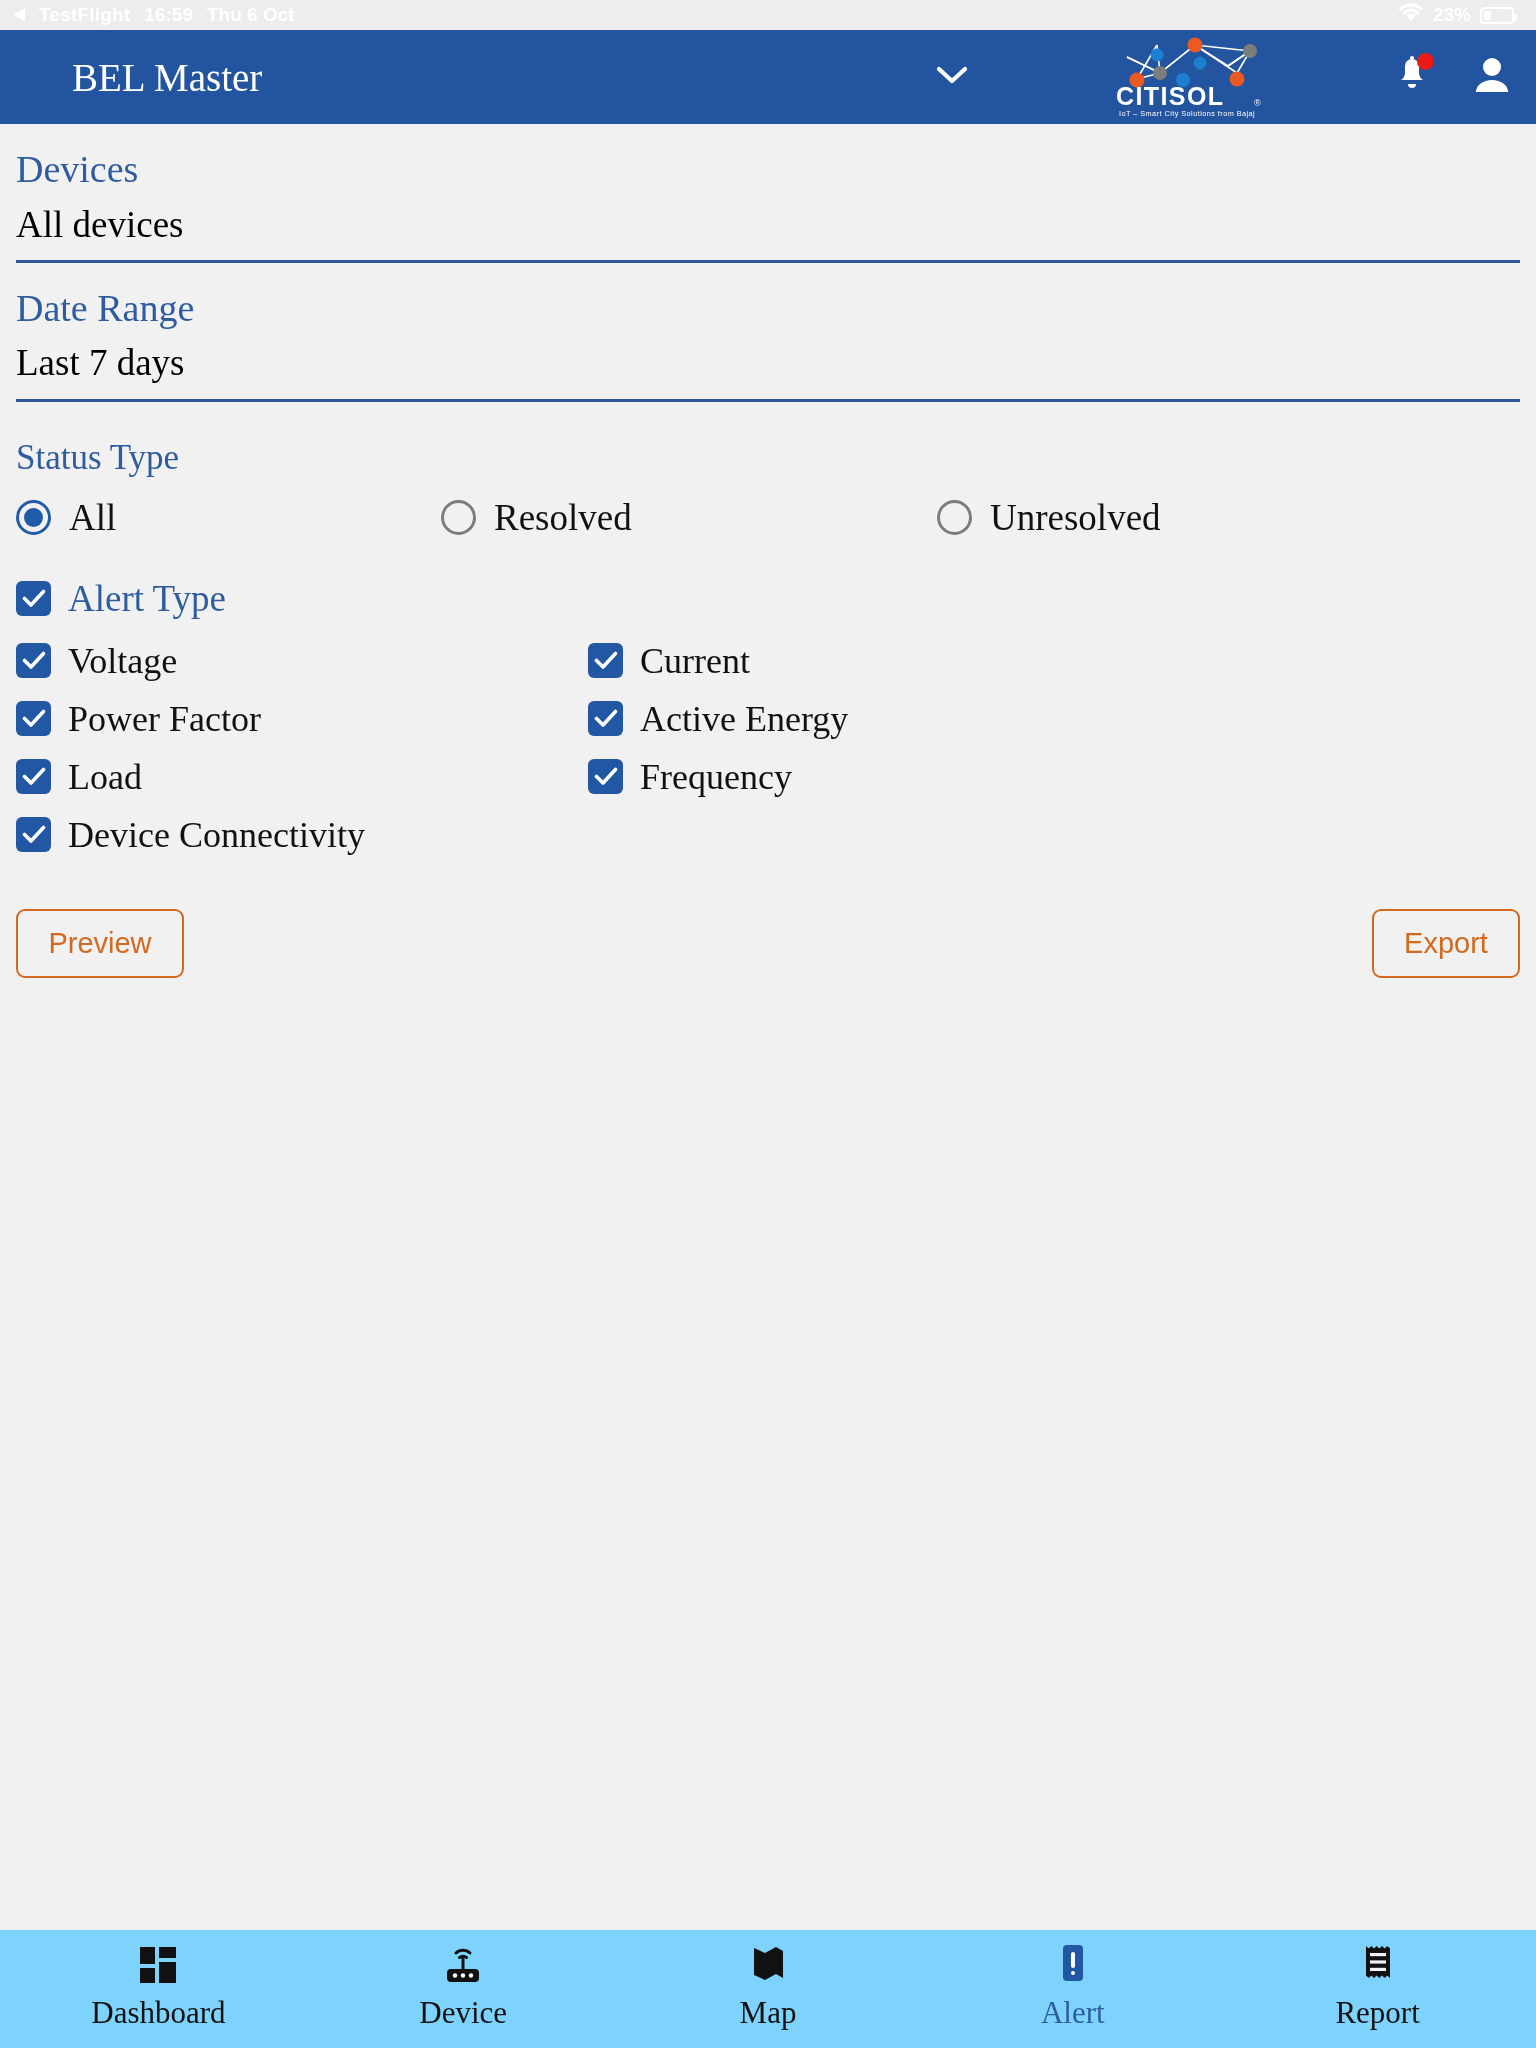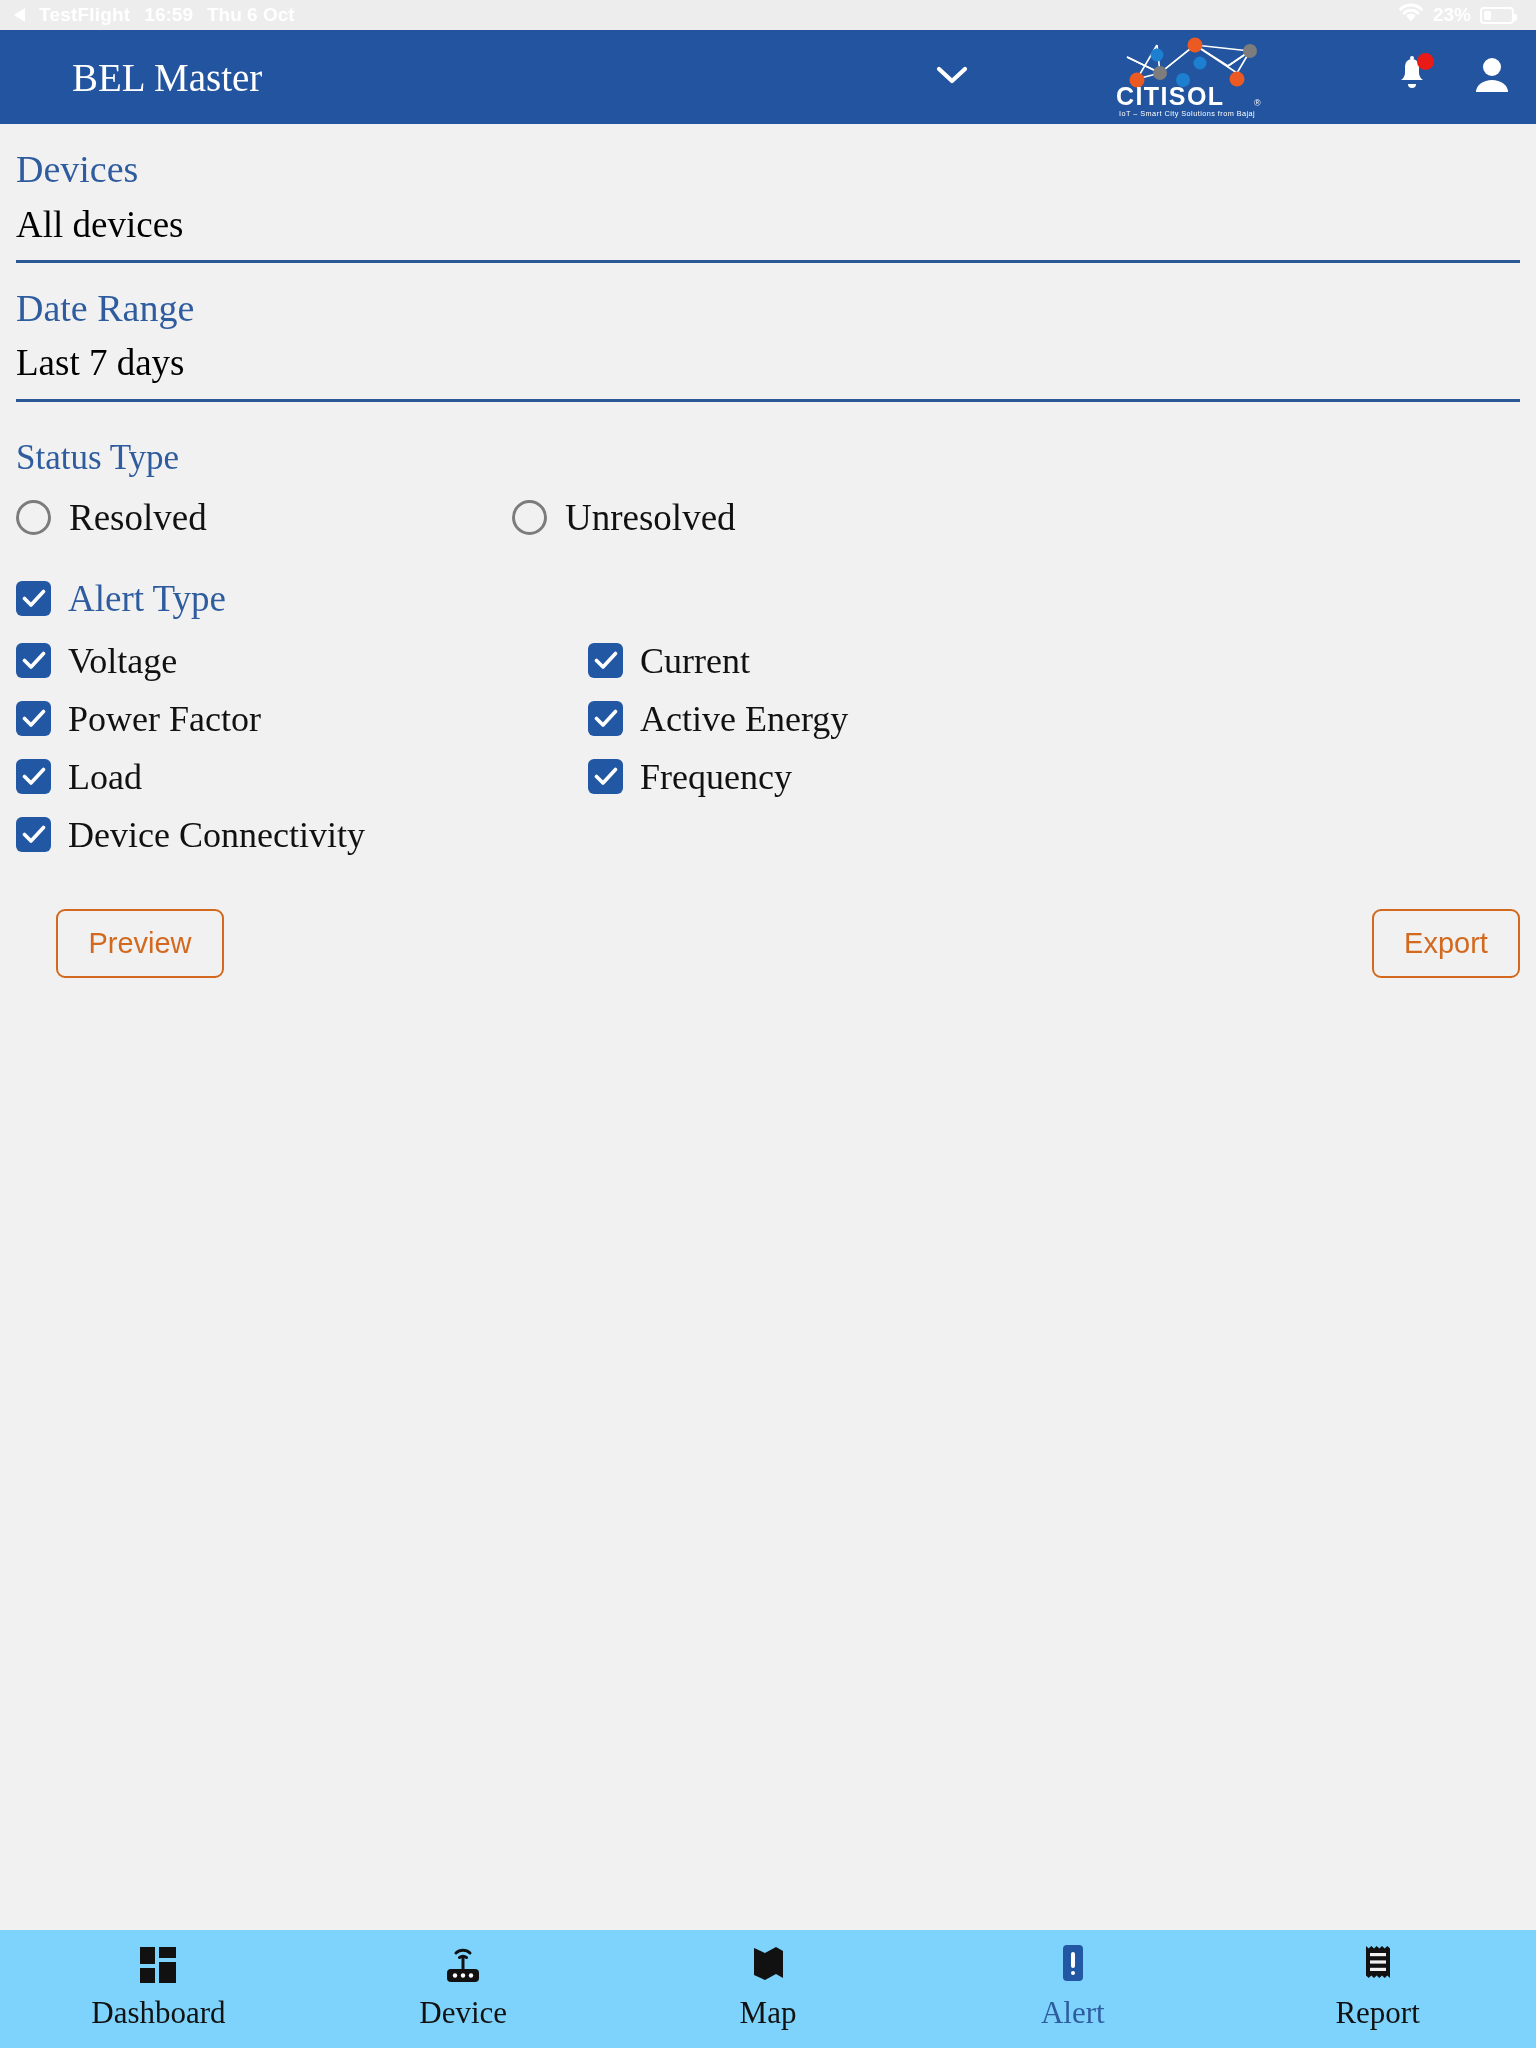--- a/index.html
+++ b/index.html
@@ -68,21 +68,21 @@
   .cbx-cell.left { width: 572px; }
   .cbx { width: 35px; height: 35px; border-radius: 6px; background: #2257a3; display: flex; align-items: center; justify-content: center; flex: 0 0 auto; }
   .cbx-label { font-size: 36px; color: #111111; line-height: 1; }
   .cbx-label.accent { color: #2e5c9e; font-size: 37px; }
 
   
   .btn-row { display: flex; align-items: center; justify-content: space-between; margin-top: 56px; }
   .btn {
     border: 2px solid #d2691e; border-radius: 9px; background: transparent;
     color: #d2691e; font-family: "Liberation Sans", sans-serif; font-size: 29px;
-    padding: 18px 0; text-align: center; line-height: 1; margin-left: 40px;
+    padding: 18px 0; text-align: center; line-height: 1;
   }
   .btn.preview { width: 168px; }
   .btn.export { width: 148px; }
 
   
   .bottomnav {
     flex: 0 0 118px; display: flex; align-items: center; background: #7dd3fc;
     padding: 0 6px 10px 6px;
   }
   .nav-item { flex: 1 1 0; display: flex; flex-direction: column; align-items: center; justify-content: center; gap: 11px; }
@@ -188,20 +188,26 @@
     <div class="field">
       <div class="field-label">Date Range</div>
       <div class="field-value-row">
         <div class="field-value">Last 7 days</div>
       </div>
       <div class="field-underline"></div>
     </div>
 
     <div class="section-label">Status Type</div>
     <div class="radio-row">
+      <div class="radio-item col1">
+        <span class="radio checked">
+            <i></i>
+          </span>
+        <span class="radio-label">All</span>
+      </div>
       <div class="radio-item col2">
         <span class="radio"></span>
         <span class="radio-label">Resolved</span>
       </div>
       <div class="radio-item">
         <span class="radio"></span>
         <span class="radio-label">Unresolved</span>
       </div>
     </div>
 

